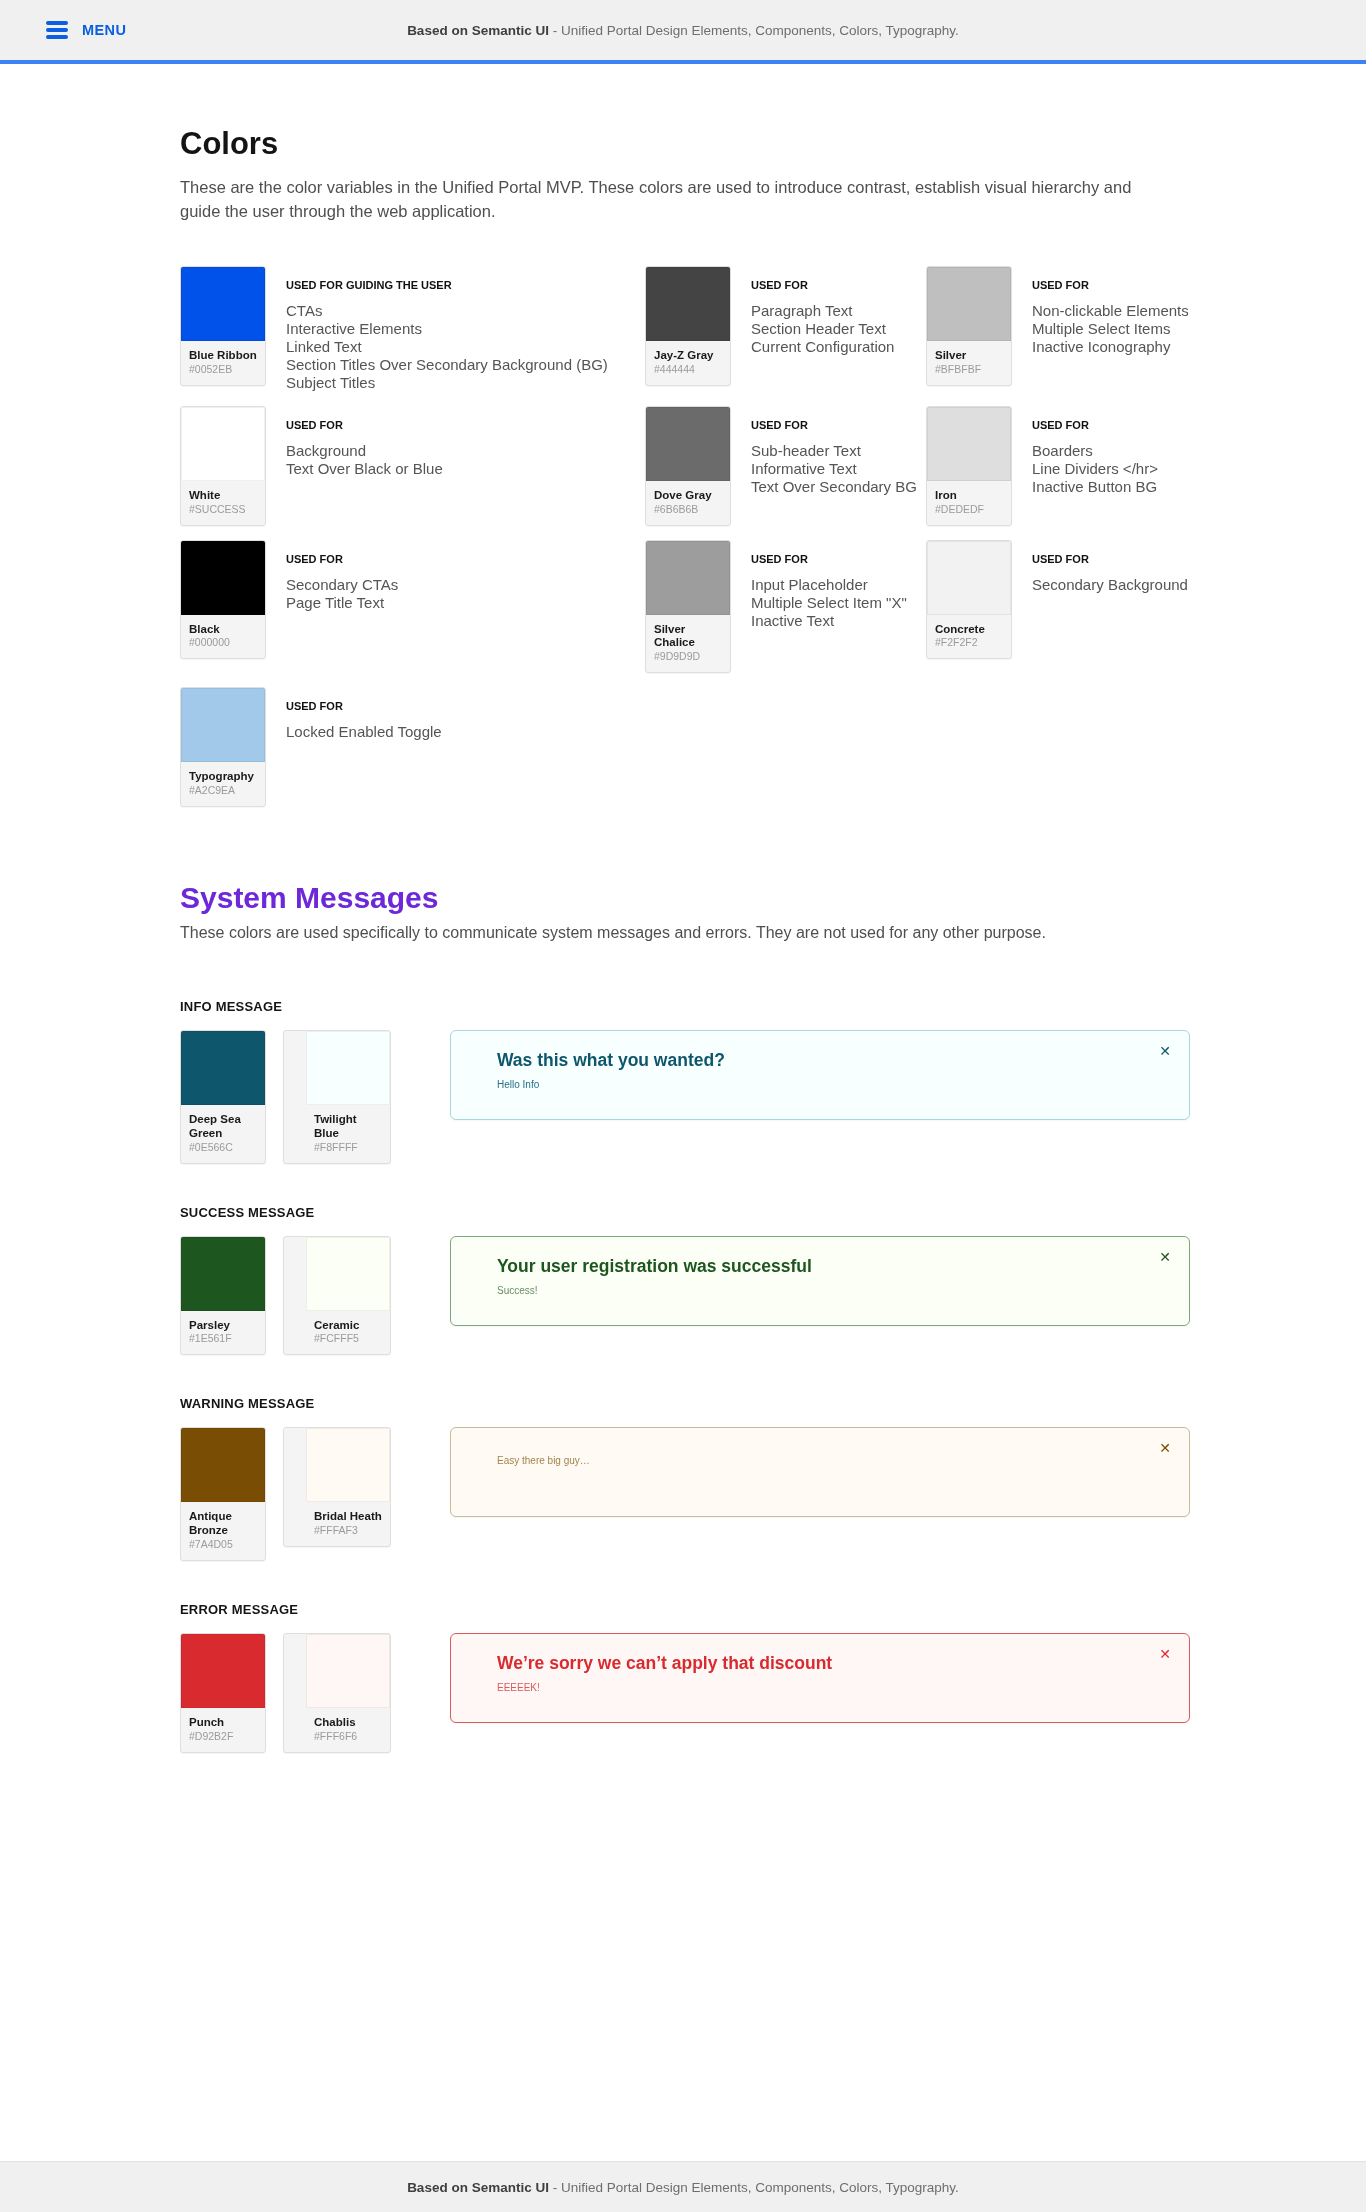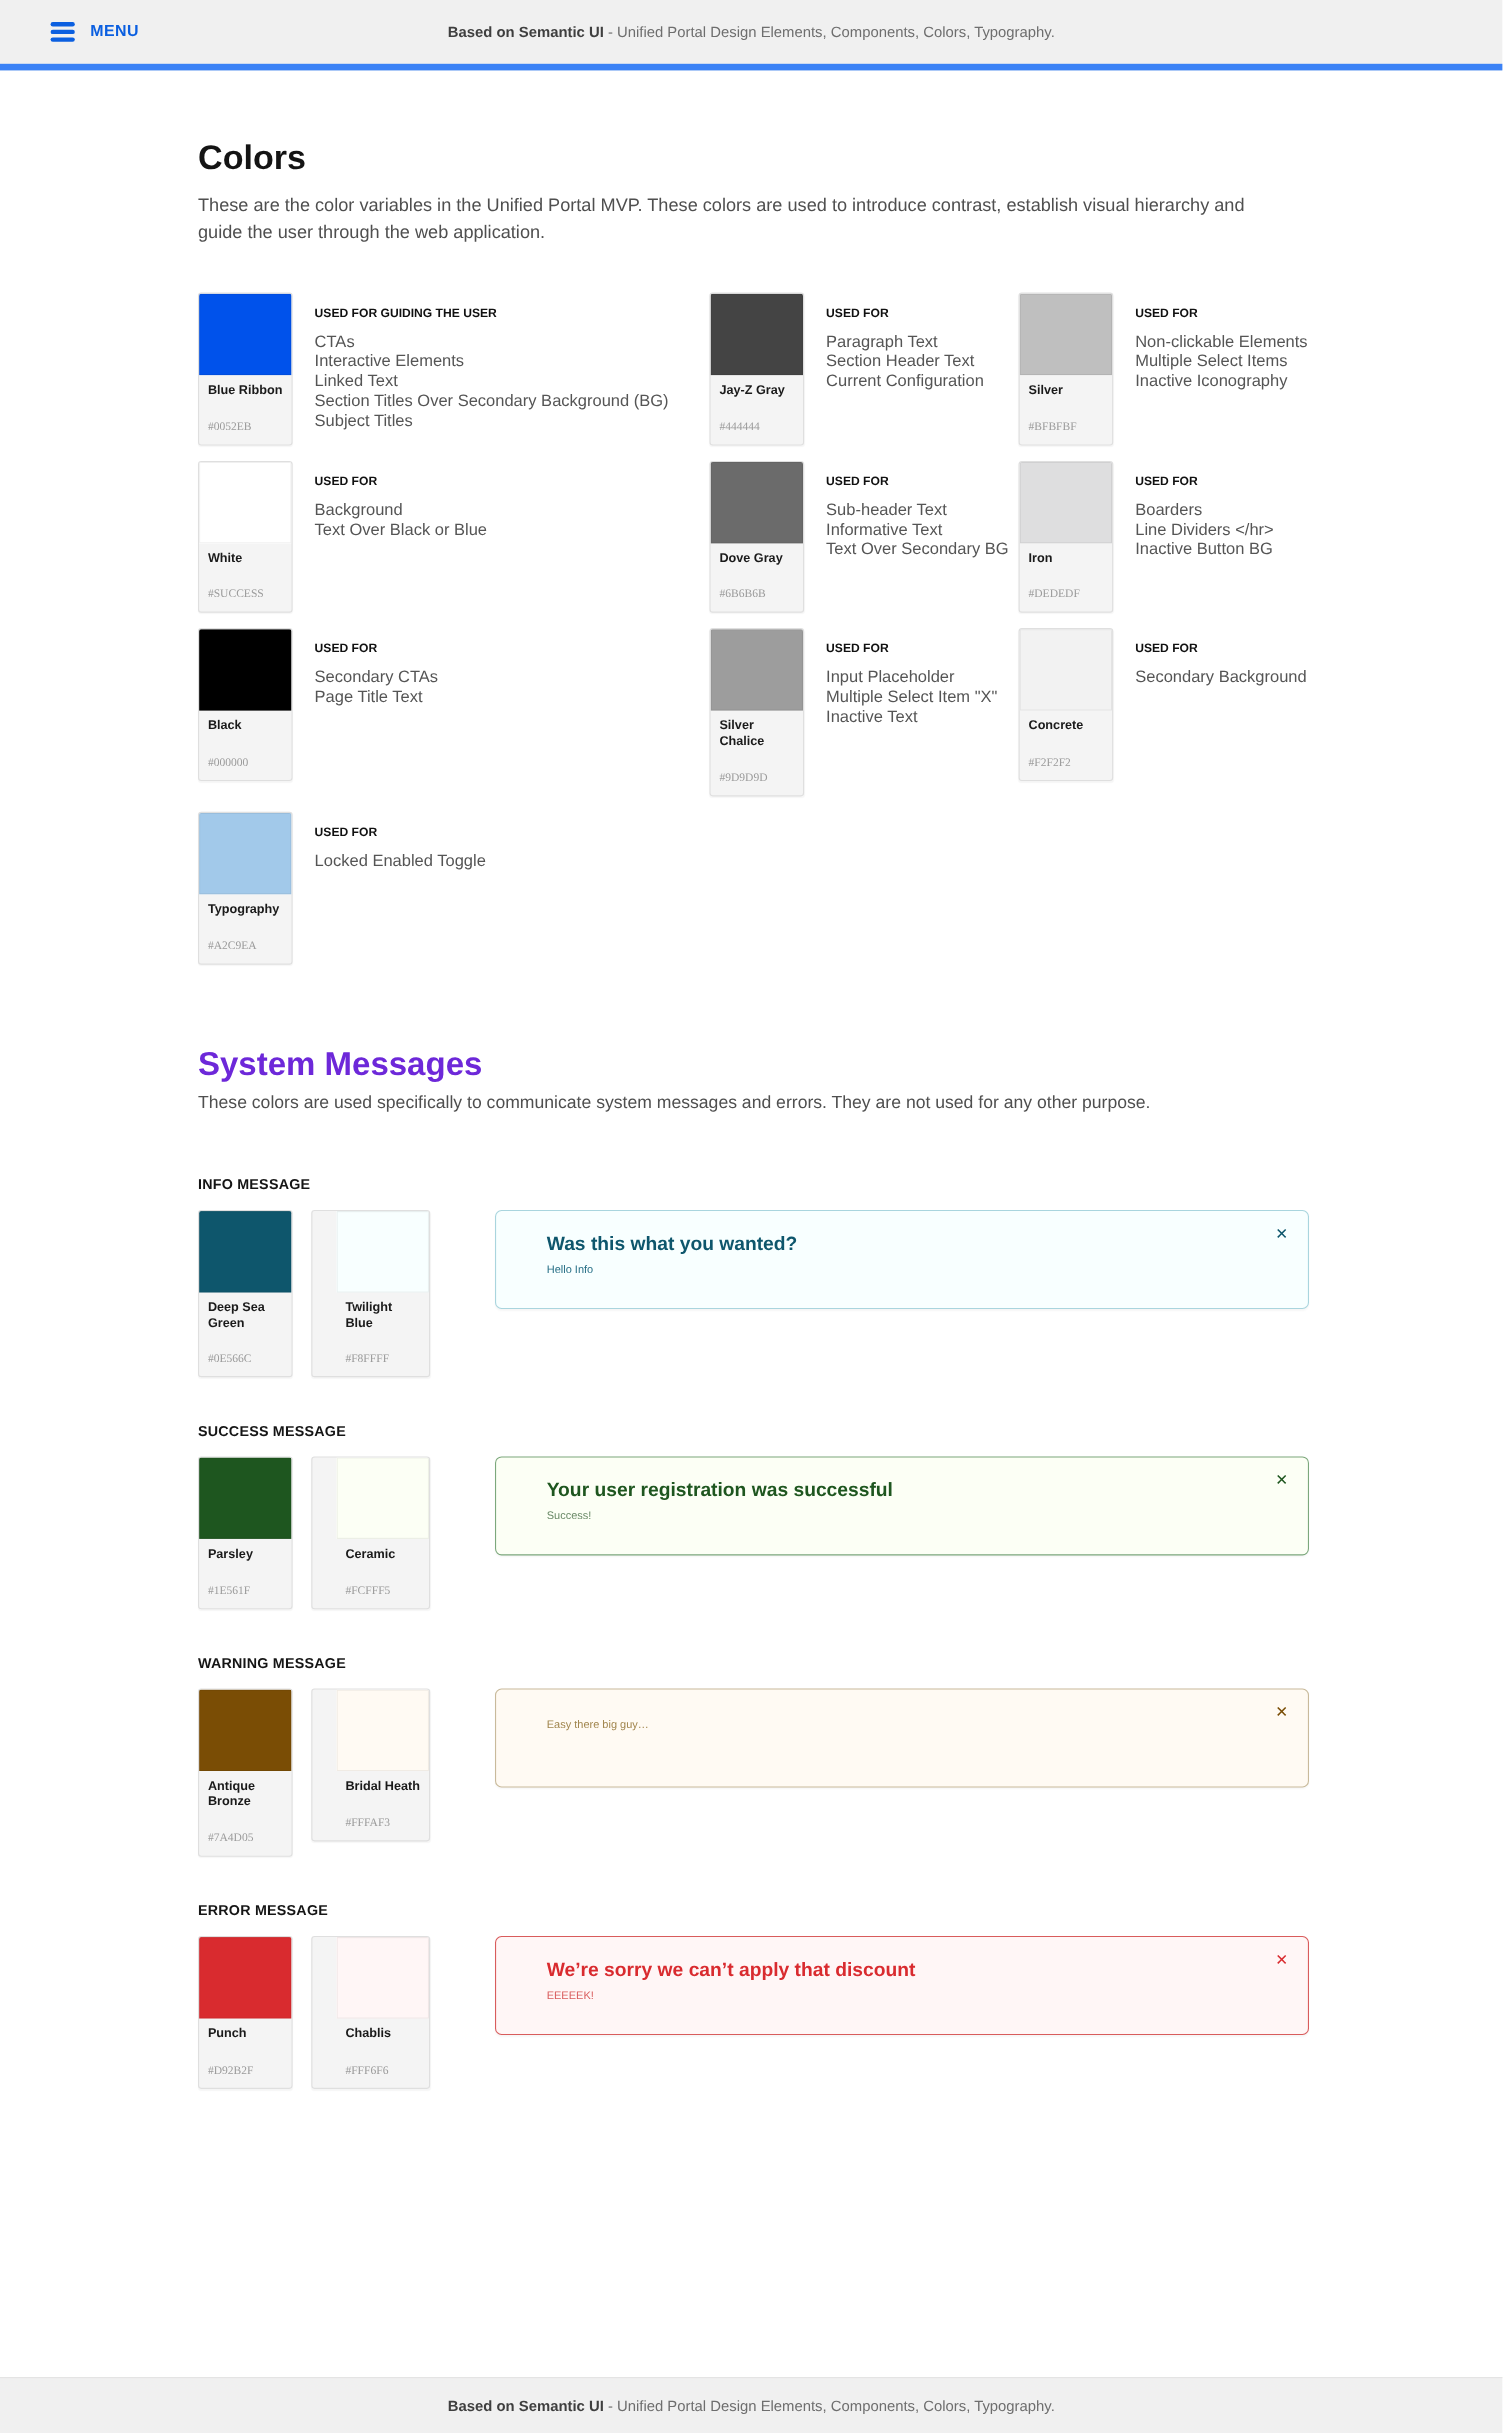--- a/index.html
+++ b/index.html
@@ -1,42 +1,42 @@
 <!DOCTYPE html>
 <html><head>
 <meta charset="utf-8">
 <style>
   html,body{margin:0;padding:0;background:#fff;}
   body{font-family:"Liberation Sans","DejaVu Sans",sans-serif;color:#1b1b1b;}
   .page{width:1366px;min-height:2212px;display:flex;flex-direction:column;background:#fff;}
 
   
   .bar{background:#f0f0f0;position:relative;display:flex;align-items:center;}
-  .topbar{height:64px;border-bottom:6px solid #3b82f6;padding:0 46px;box-sizing:border-box;}
+  .topbar{height:64px;border-bottom:4px solid #3b82f6;padding:0 46px;box-sizing:border-box;}
   .botbar{height:51px;border-top:1px solid #e3e3e3;margin-top:auto;justify-content:center;}
   .menu-btn{display:flex;align-items:center;gap:14px;cursor:pointer;font-weight:bold;font-size:14.5px;letter-spacing:.4px;}
   .burger{display:inline-flex;flex-direction:column;gap:3.5px;}
   .burger i{display:block;width:22px;height:3.5px;border-radius:2px;background:currentColor;}
   .brand{position:absolute;left:50%;transform:translateX(-50%);font-size:13.5px;color:#6e6e6e;white-space:nowrap;}
   .botbar .brand{position:static;transform:none;}
   .brand b{color:#3f3f3f;}
 
   
   main{padding:0 176px 0 180px;box-sizing:border-box;min-height:2097px;}
   h1{font-size:31px;margin:62px 0 0;color:#141414;}
   .intro{margin:14px 0 0;font-size:16.5px;line-height:1.45;color:#4f4f4f;max-width:995px;}
 
   
   #swatch-grid{margin-top:42px;display:grid;grid-template-columns:465px 281px 1fr;row-gap:14px;}
   .cell{display:flex;gap:20px;align-items:flex-start;}
   .card{width:84px;flex:0 0 84px;border:1px solid #dfdfdf;border-radius:3px;overflow:hidden;background:#f4f4f4;box-shadow:0 1px 1px rgba(0,0,0,.04);}
   .chip{height:74px;box-shadow:inset 0 0 0 1px rgba(0,0,0,.06);}
   .meta{padding:8px 8px 10px;}
   .nm{font-size:11.5px;font-weight:bold;color:#1a1a1a;line-height:1.2;}
-  .hx{font-size:10.5px;color:#9b9b9b;margin-top:20px;font-family:Liberation Serif, serif;}
+  .hx{font-size:10.5px;color:#9b9b9b;margin-top:0;}
   .uses h3{font-size:11px;margin:13px 0 11px;color:#111;}
   .use{font-size:15px;color:#555;line-height:18px;}
 
   
   h2{font-size:30px;margin:74px 0 0;color:#6d28d9;font-weight:bold;}
   .sys-intro{margin:9px 0 0;font-size:16px;color:#4f4f4f;}
   #message-groups{margin-top:57px;}
   .msg-group{margin-bottom:41px;}
   .msg-label{font-size:13px;font-weight:bold;margin:0 0 16px;color:#151515;letter-spacing:.2px;}
   .msg-row{display:flex;align-items:flex-start;}

